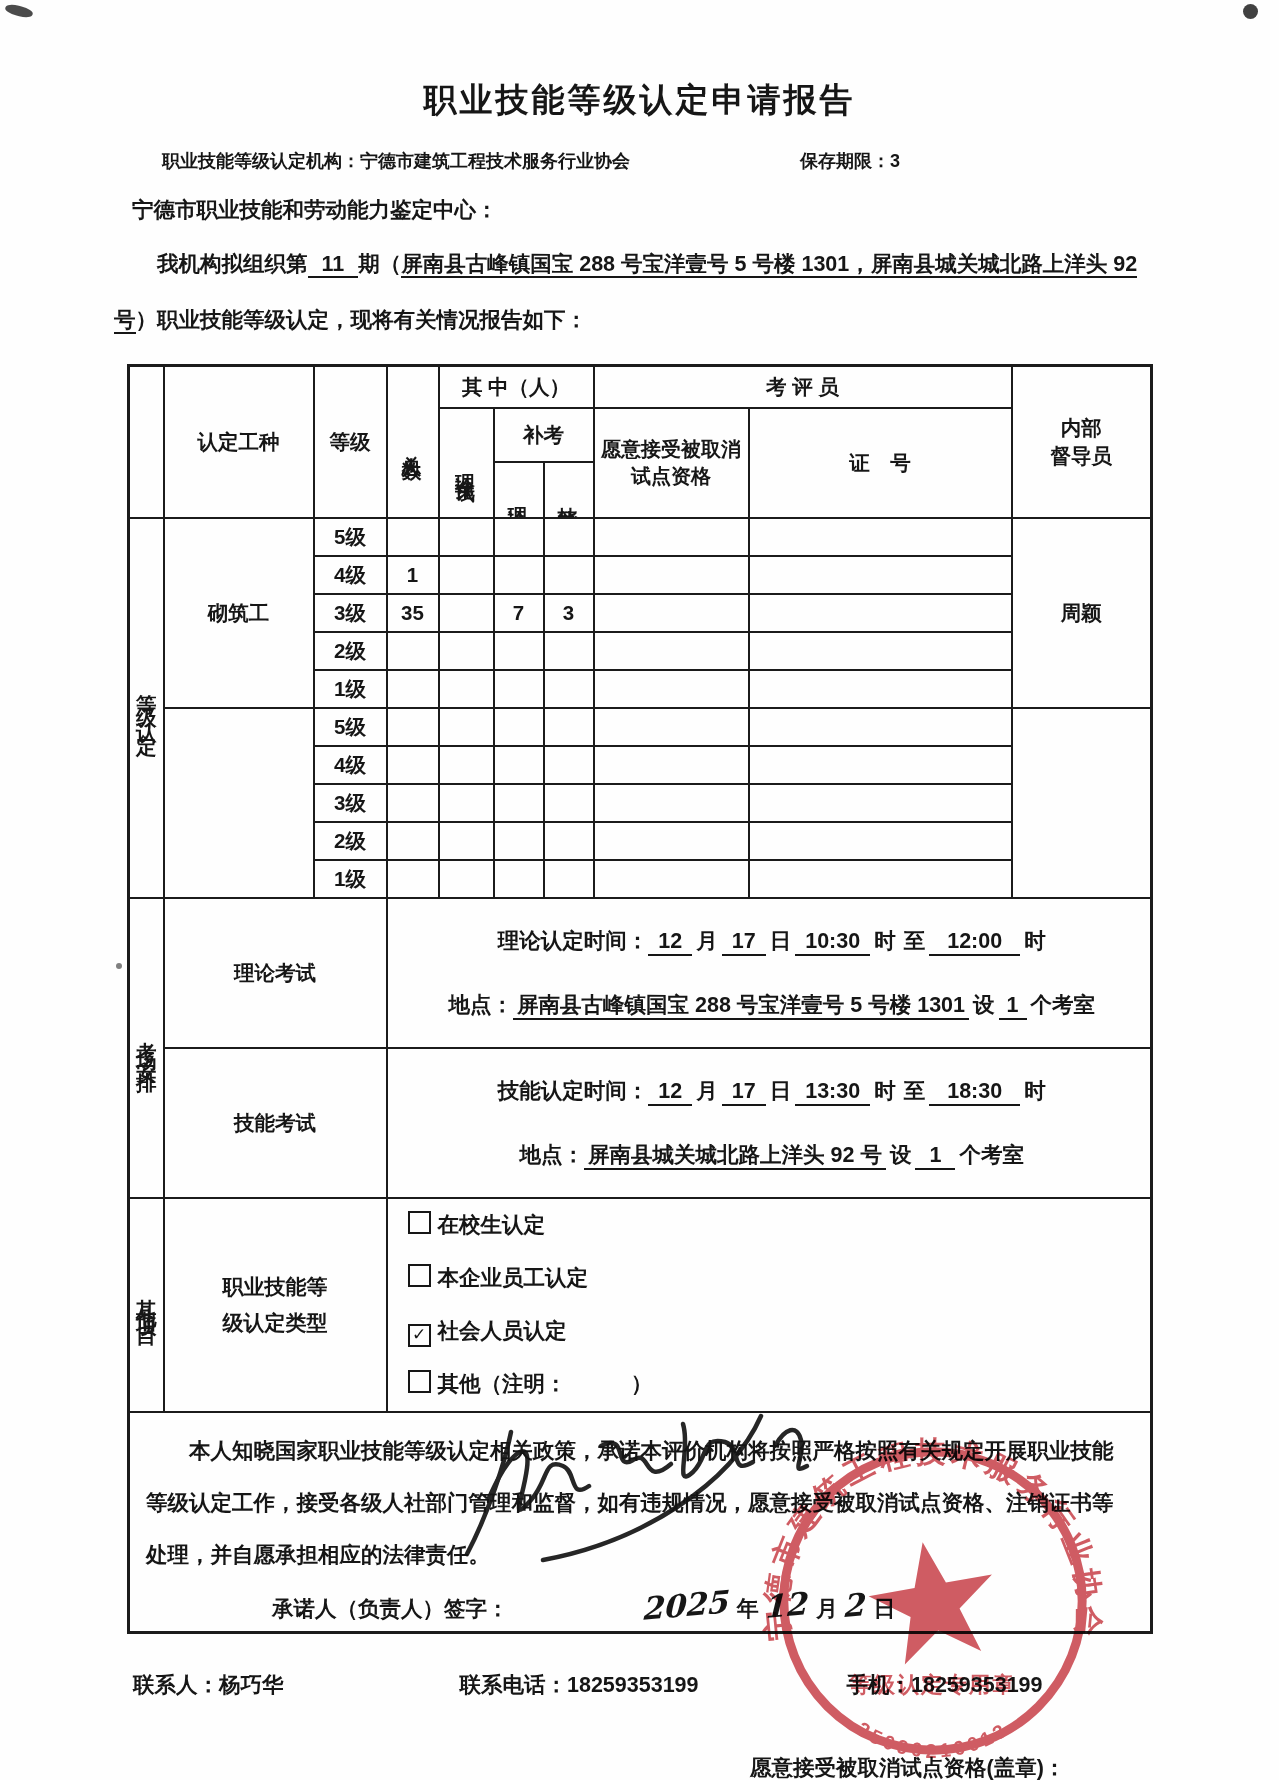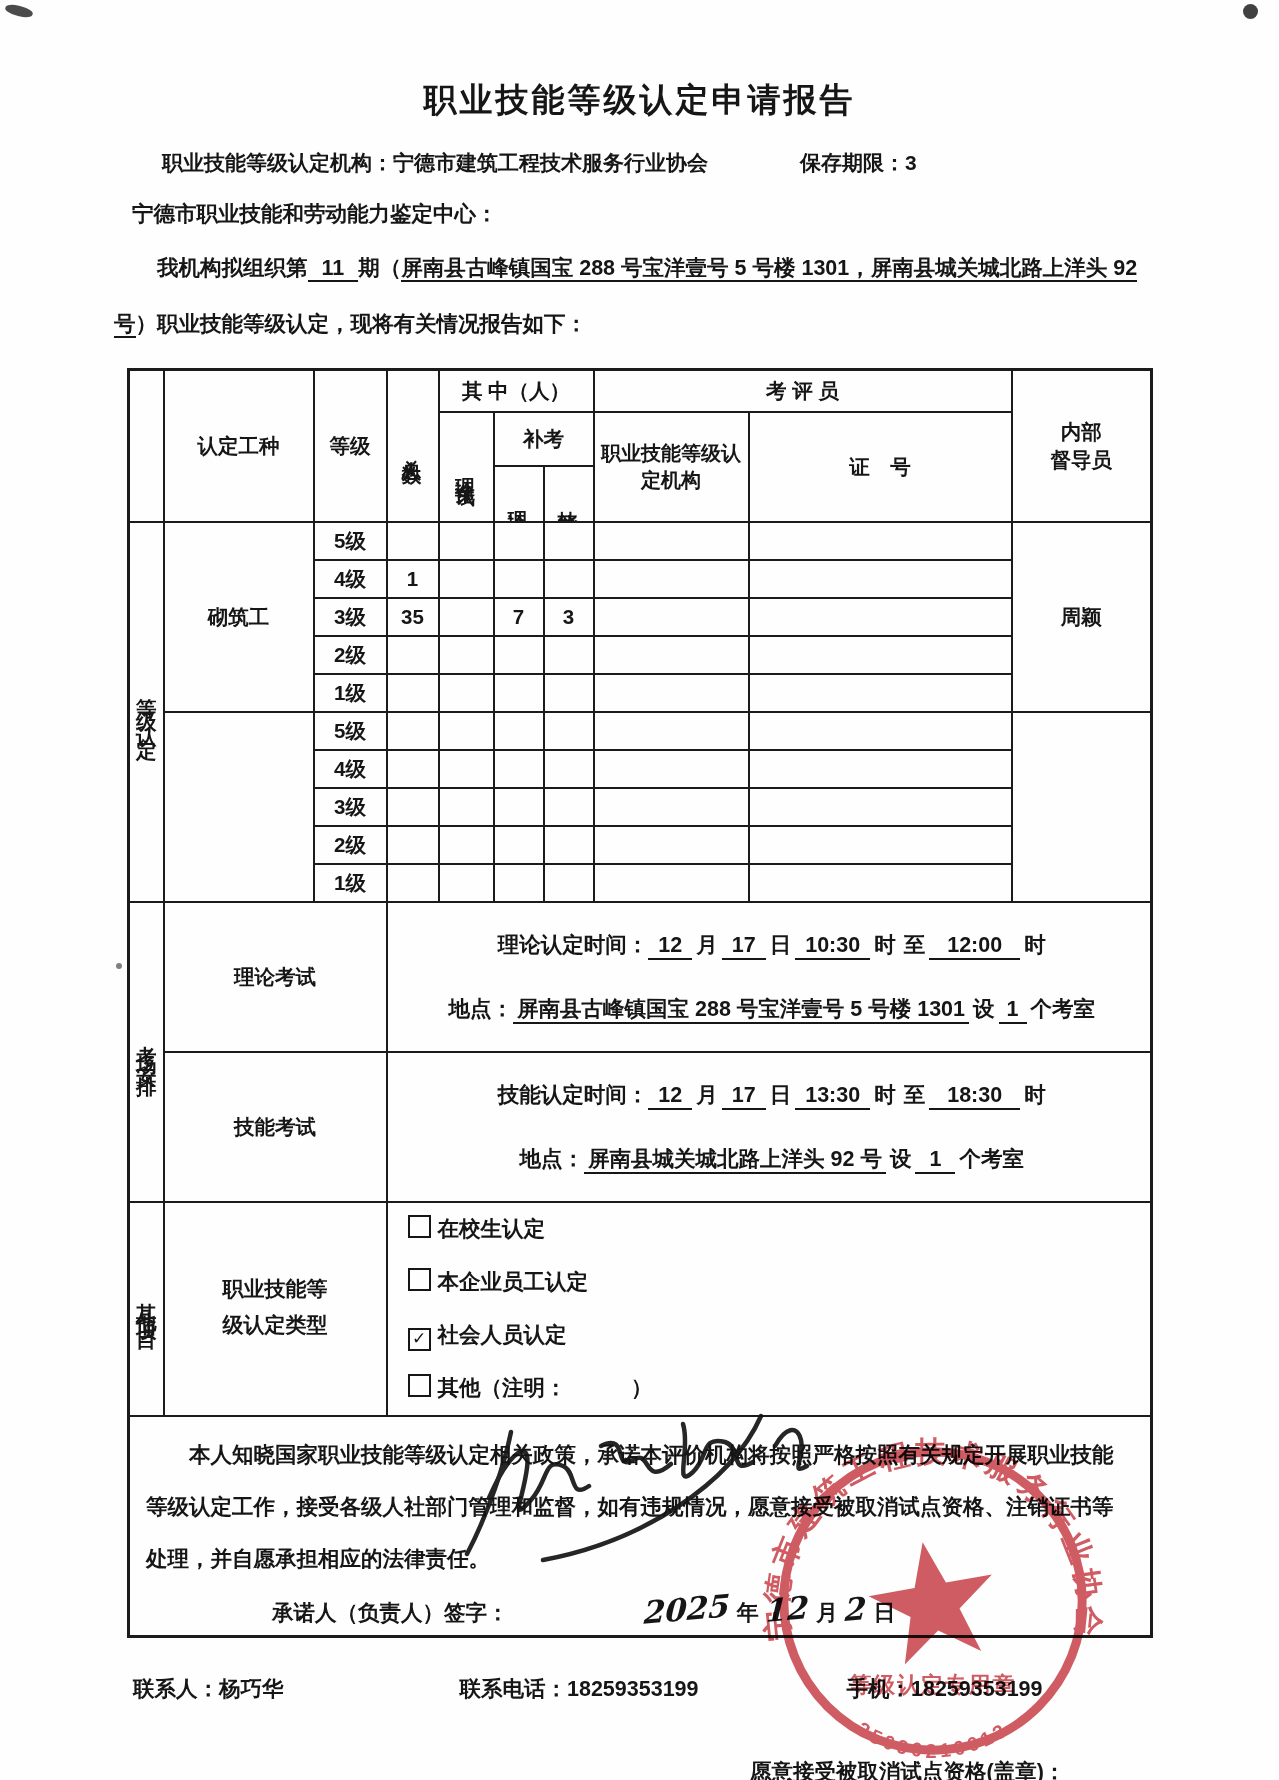--- a/index.html
+++ b/index.html
@@ -3,21 +3,21 @@
 <meta charset="utf-8">
 <style>
   html,body{margin:0;padding:0;background:#ffffff;}
   .page{
     position:relative; width:1279px; height:1780px; margin:0 auto;
     background:#fefefe; color:#161616; overflow:hidden;
     font-family:"Liberation Sans","DejaVu Sans",sans-serif; font-weight:700;
   }
   
   .title{ text-align:center; margin:78px 0 0 0; font-size:33px; letter-spacing:3px; }
-  .meta-line{ position:relative; margin:26px 16px 0 162px; font-size:21px; }
+  .meta-line{ position:relative; margin:26px 16px 0 162px; font-size:18px; }
   .retention{ position:absolute; left:638px; top:0; }
   .salutation{ margin:22px 0 0 132px; font-size:21.5px; }
   .intro{ margin:12px 118px 0 114px; font-size:21.5px; line-height:56px; text-indent:2em; text-align:left; }
   .u-val{ border-bottom:2.5px solid #161616; padding:0 14px; }
   .u-addr{ border-bottom:2.5px solid #161616; }
   
   table.main{ border-collapse:collapse; margin:16px 0 0 127px; table-layout:fixed; width:1023px; border:3px solid #1b1b1b; }
   table.main td{ border:2px solid #1b1b1b; padding:0; text-align:center; vertical-align:middle; font-size:20.5px; overflow:hidden; }
   .r-head1{height:42px;} .r-head2{height:54px;} .r-head3{height:56px;}
   .r-lvl{height:38px;} .r-exam{height:150px;} .r-other{height:214px;} .r-decl{height:178px;}
@@ -92,21 +92,21 @@
       <td colspan="3">其 中（人）</td>
       <td colspan="2">考 评 员</td>
       <td rowspan="3">
         <div>内部</div>
         <div>督导员</div>
       </td>
     </tr>
     <tr class="r-head2">
       <td rowspan="2"><span class="vtight">理论免试</span></td>
       <td colspan="2">补考</td>
-      <td rowspan="2" style="font-size:20px;">职业技能等级认定机构</td>
+      <td rowspan="2" style="font-size:20px;">愿意接受被取消试点资格</td>
       <td rowspan="2">证　号</td>
     </tr>
     <tr class="r-head3">
       <td><span class="vtight">理论</span></td>
       <td><span class="vtight">技能</span></td>
     </tr>
 
     <tr class="r-lvl">
       <td rowspan="10"><span class="vtext">等级认定</span></td>
       <td rowspan="5">砌筑工</td>
@@ -223,21 +223,21 @@
           <span>技能认定时间：</span><span class="fill">12</span><span class="sp">月</span><span class="fill">17</span><span class="sp">日</span><span class="fill">13:30</span><span class="sp">时</span><span class="sp">至</span><span class="fill" style="padding:0 18px">18:30</span><span class="sp">时</span>
         </div>
         <div class="exam-line">
           <span>地点：</span><span class="fill" style="padding:0 4px">屏南县城关城北路上洋头 92 号</span><span class="sp">设</span><span class="fill" style="padding:0 14px">1</span><span class="sp">个考室</span>
         </div>
       </td>
     </tr>
 
     <tr class="r-other">
       <td><span class="vtext" style="letter-spacing:10px">其他项目</span></td>
-      <td colspan="2" style="font-size:21px; line-height:36px;font-family:Liberation Mono, monospace;">
+      <td colspan="2" style="font-size:21px; line-height:36px;">
         <div>职业技能等</div>
         <div>级认定类型</div>
       </td>
       <td colspan="7" class="c-options">
         <div class="opt"><span class="cbox"><span></span></span><span>在校生认定</span></div>
         <div class="opt"><span class="cbox"><span></span></span><span>本企业员工认定</span></div>
         <div class="opt"><span class="cbox"><span>✓</span></span><span>社会人员认定</span></div>
         <div class="opt"><span class="cbox"><span></span></span><span>其他（注明：　　　）</span></div>
       </td>
     </tr>

